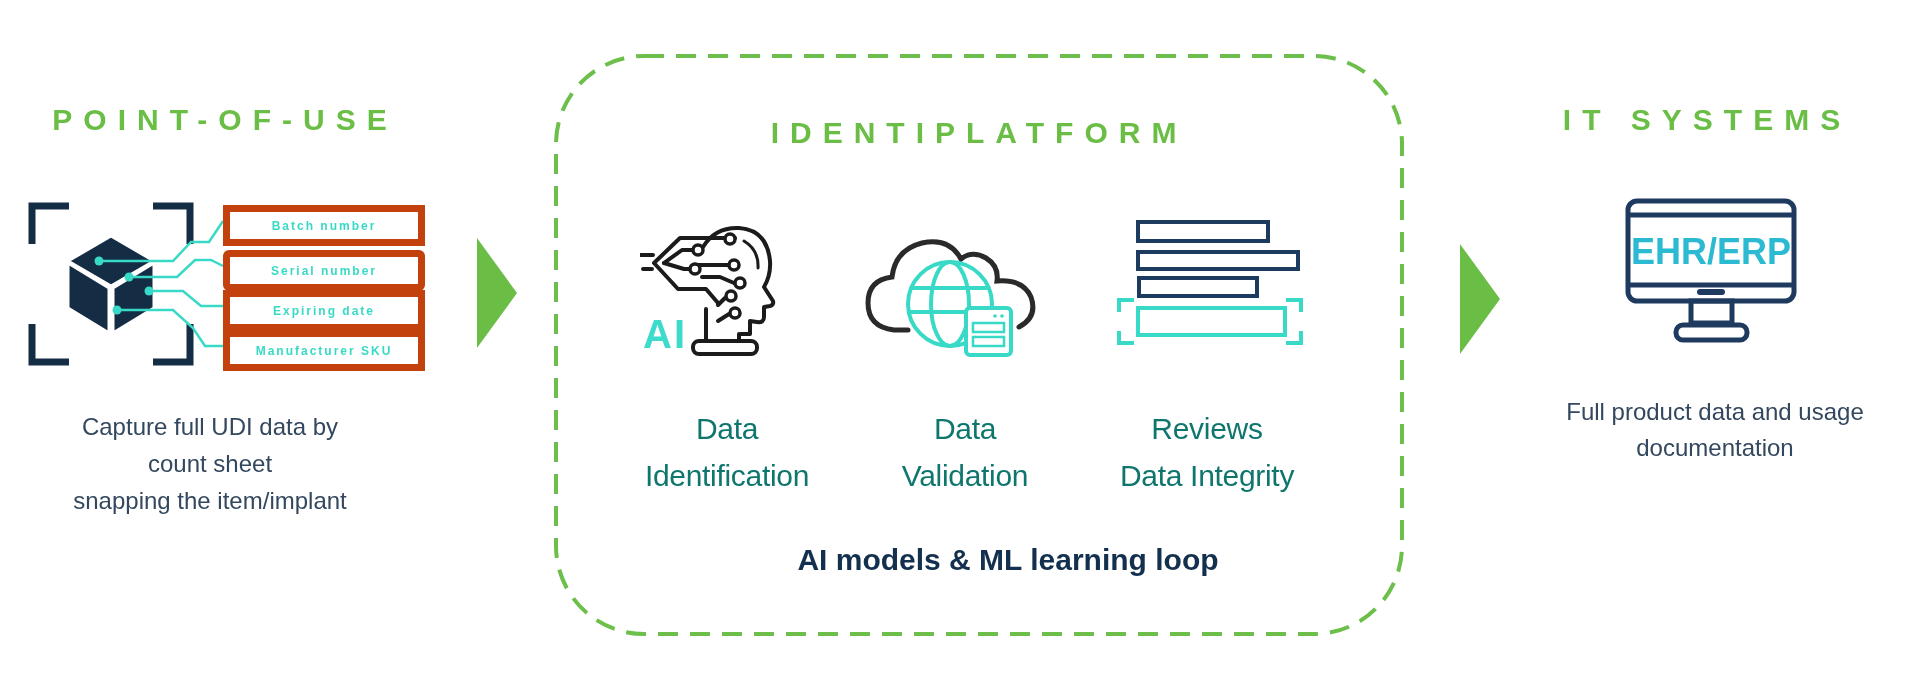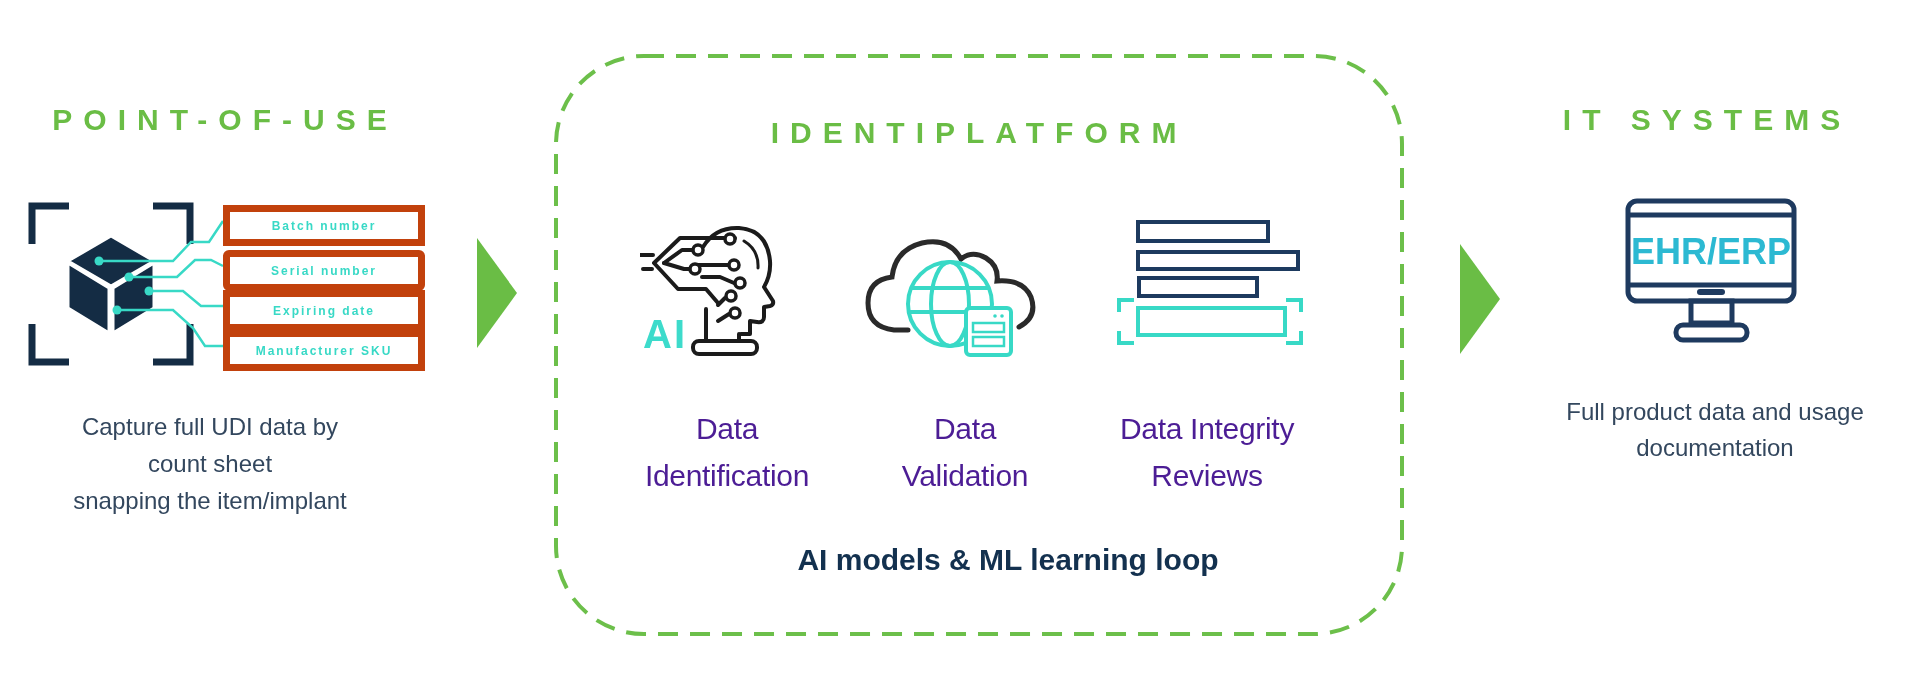--- a/index.html
+++ b/index.html
@@ -21,21 +21,21 @@
   .pou-box{
     position:absolute;left:198px;width:188px;height:27px;
     border:7px solid #c2410c;color:#38d9c6;
     font-size:12px;font-weight:600;letter-spacing:2px;
     display:flex;align-items:center;justify-content:center;
     white-space:nowrap;background:#fff;
   }
   
   .platform-title{left:553px;top:116px;width:852px;}
   .feature-label{
-    color:#4c1d95;font-size:30px;line-height:47px;letter-spacing:-0.3px;
+    color:#0f766e;font-size:30px;line-height:47px;letter-spacing:-0.3px;
     text-align:center;
   }
   .platform-footer{
     left:582px;top:543px;width:852px;text-align:center;
     color:#13314f;font-size:30px;font-weight:bold;
   }
   
   .its-title{left:1530px;top:103px;width:354px;}
 </style>
 </head>
@@ -159,22 +159,22 @@
 
 <div class="abs feature-label" style="left:597px;top:405px;width:260px;">
   <div>Data</div>
   <div>Identification</div>
 </div>
 <div class="abs feature-label" style="left:835px;top:405px;width:260px;">
   <div>Data</div>
   <div>Validation</div>
 </div>
 <div class="abs feature-label" style="left:1077px;top:405px;width:260px;">
+  <div>Reviews</div>
   <div>Data Integrity</div>
-  <div>Reviews</div>
 </div>
 
 <div class="abs platform-footer">AI models &amp; ML learning loop</div>
 
 <svg class="abs" style="left:1460px;top:244px;" width="40" height="110" viewBox="0 0 40 110">
   <polygon points="0,0 40,55 0,110" fill="#6abd45"></polygon>
 </svg>
 
 <div class="abs heading its-title">IT SYSTEMS</div>
 

